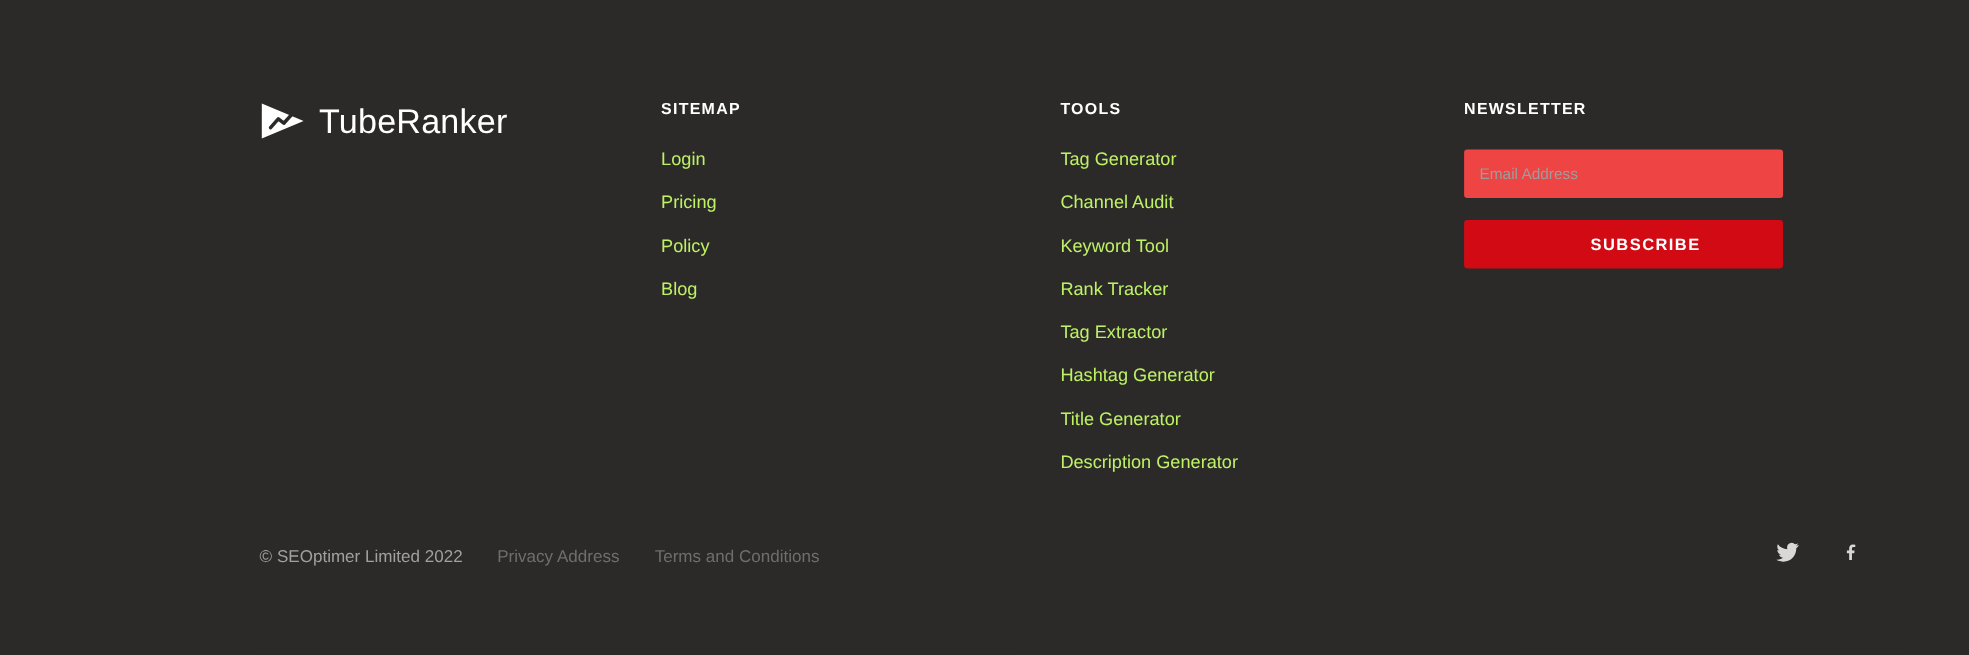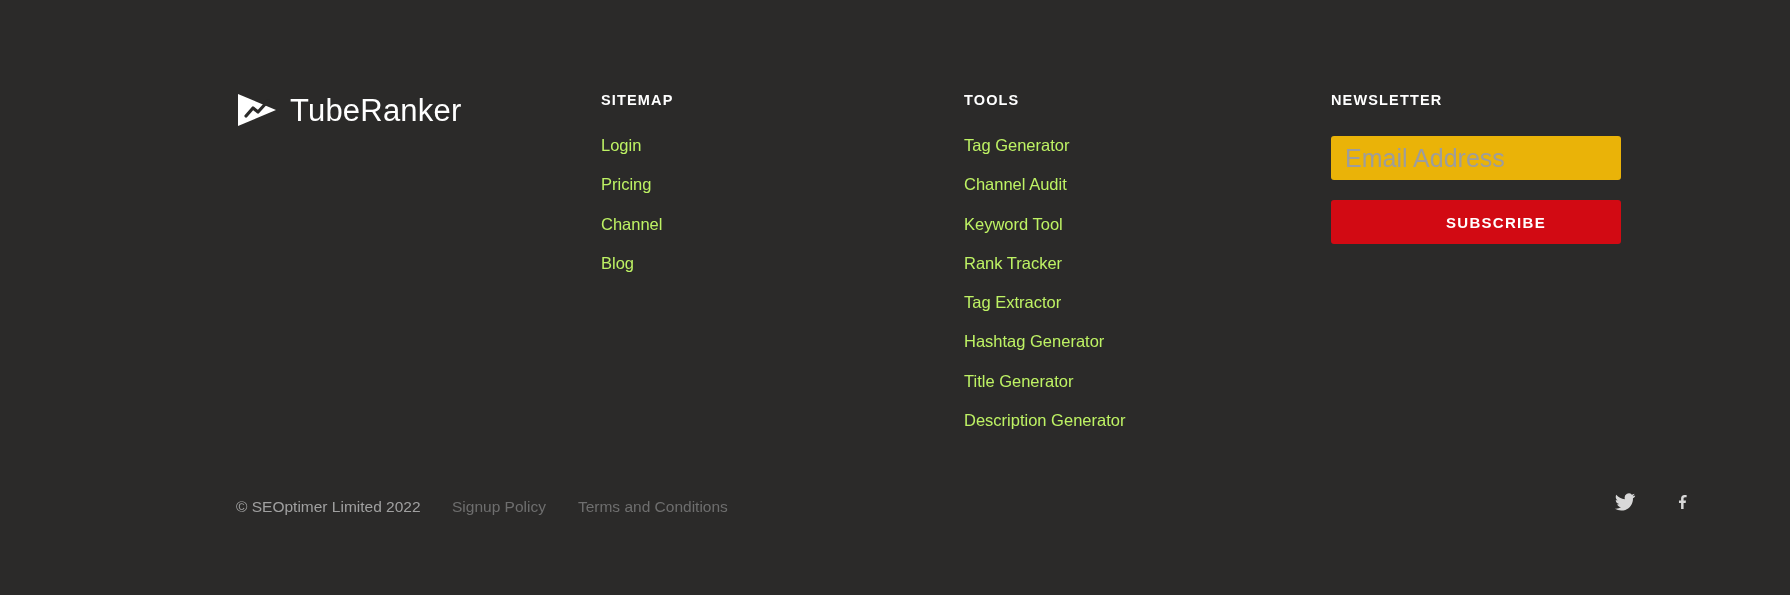--- a/index.html
+++ b/index.html
@@ -67,26 +67,26 @@
     display: inline-block;
   }
   
   .newsletter-form {
     margin-top: 4px;
   }
   .newsletter-input {
     display: block;
     width: 290px;
     height: 44px;
-    background: #eab308;
+    background: #ef4444;
     border: none;
     border-radius: 3px;
     padding: 0 14px;
     font-family: "Liberation Sans", sans-serif;
-    font-size: 25px;
+    font-size: 14px;
     color: #3a3a3a;
   }
   .newsletter-input::placeholder { color: #9d9d9d; }
   .newsletter-button {
     display: block;
     width: 290px;
     height: 44px;
     margin-top: 20px;
     background: #d20a13;
     border: none;
@@ -161,21 +161,21 @@
         </svg>
       </span>
       <span class="brand-name">TubeRanker</span>
     </div>
 
     <div class="col col-sitemap">
       <div class="col-title">SITEMAP</div>
       <ul class="col-list">
         <li><a class="col-link" href="#">Login</a></li>
         <li><a class="col-link" href="#">Pricing</a></li>
-        <li><a class="col-link" href="#">Channel</a></li>
+        <li><a class="col-link" href="#">Policy</a></li>
         <li><a class="col-link" href="#">Blog</a></li>
       </ul>
     </div>
 
     <div class="col col-tools">
       <div class="col-title">TOOLS</div>
       <ul class="col-list">
         <li><a class="col-link" href="#">Tag Generator</a></li>
         <li><a class="col-link" href="#">Channel Audit</a></li>
         <li><a class="col-link" href="#">Keyword Tool</a></li>
@@ -193,21 +193,21 @@
         <input class="newsletter-input" type="text" placeholder="Email Address" style="">
         <button class="newsletter-button">SUBSCRIBE</button>
       </div>
     </div>
 
   </div>
 
   <div class="footer-bottom">
     <div class="copyright">© SEOptimer Limited 2022</div>
     <div class="legal-links">
-      <a class="legal-link" href="#">Signup Policy</a>
+      <a class="legal-link" href="#">Privacy Address</a>
       <a class="legal-link" href="#">Terms and Conditions</a>
     </div>
     <div class="social">
       <a class="social-icon" href="#">
         <svg viewBox="0 0 24 24" width="22" height="22" fill="currentColor" aria-hidden="true">
           <path d="M23 4.9c-.8.4-1.7.6-2.6.8 1-.6 1.7-1.5 2-2.6-.9.5-1.9.9-2.9 1.1A4.5 4.5 0 0 0 11.7 8c0 .4 0 .7.1 1-3.8-.2-7.1-2-9.3-4.8-.4.7-.6 1.5-.6 2.3 0 1.6.8 3 2 3.8-.7 0-1.4-.2-2-.5v.1c0 2.2 1.6 4 3.6 4.4-.4.1-.8.2-1.2.2-.3 0-.6 0-.8-.1.6 1.8 2.2 3.1 4.2 3.1a9 9 0 0 1-5.6 1.9H1a12.7 12.7 0 0 0 6.9 2c8.3 0 12.8-6.9 12.8-12.8v-.6c.9-.6 1.7-1.4 2.3-2.3z"></path>
         </svg>
       </a>
       <a class="social-icon" href="#">
         <svg viewBox="0 0 24 24" width="14" height="24" fill="currentColor" aria-hidden="true">

